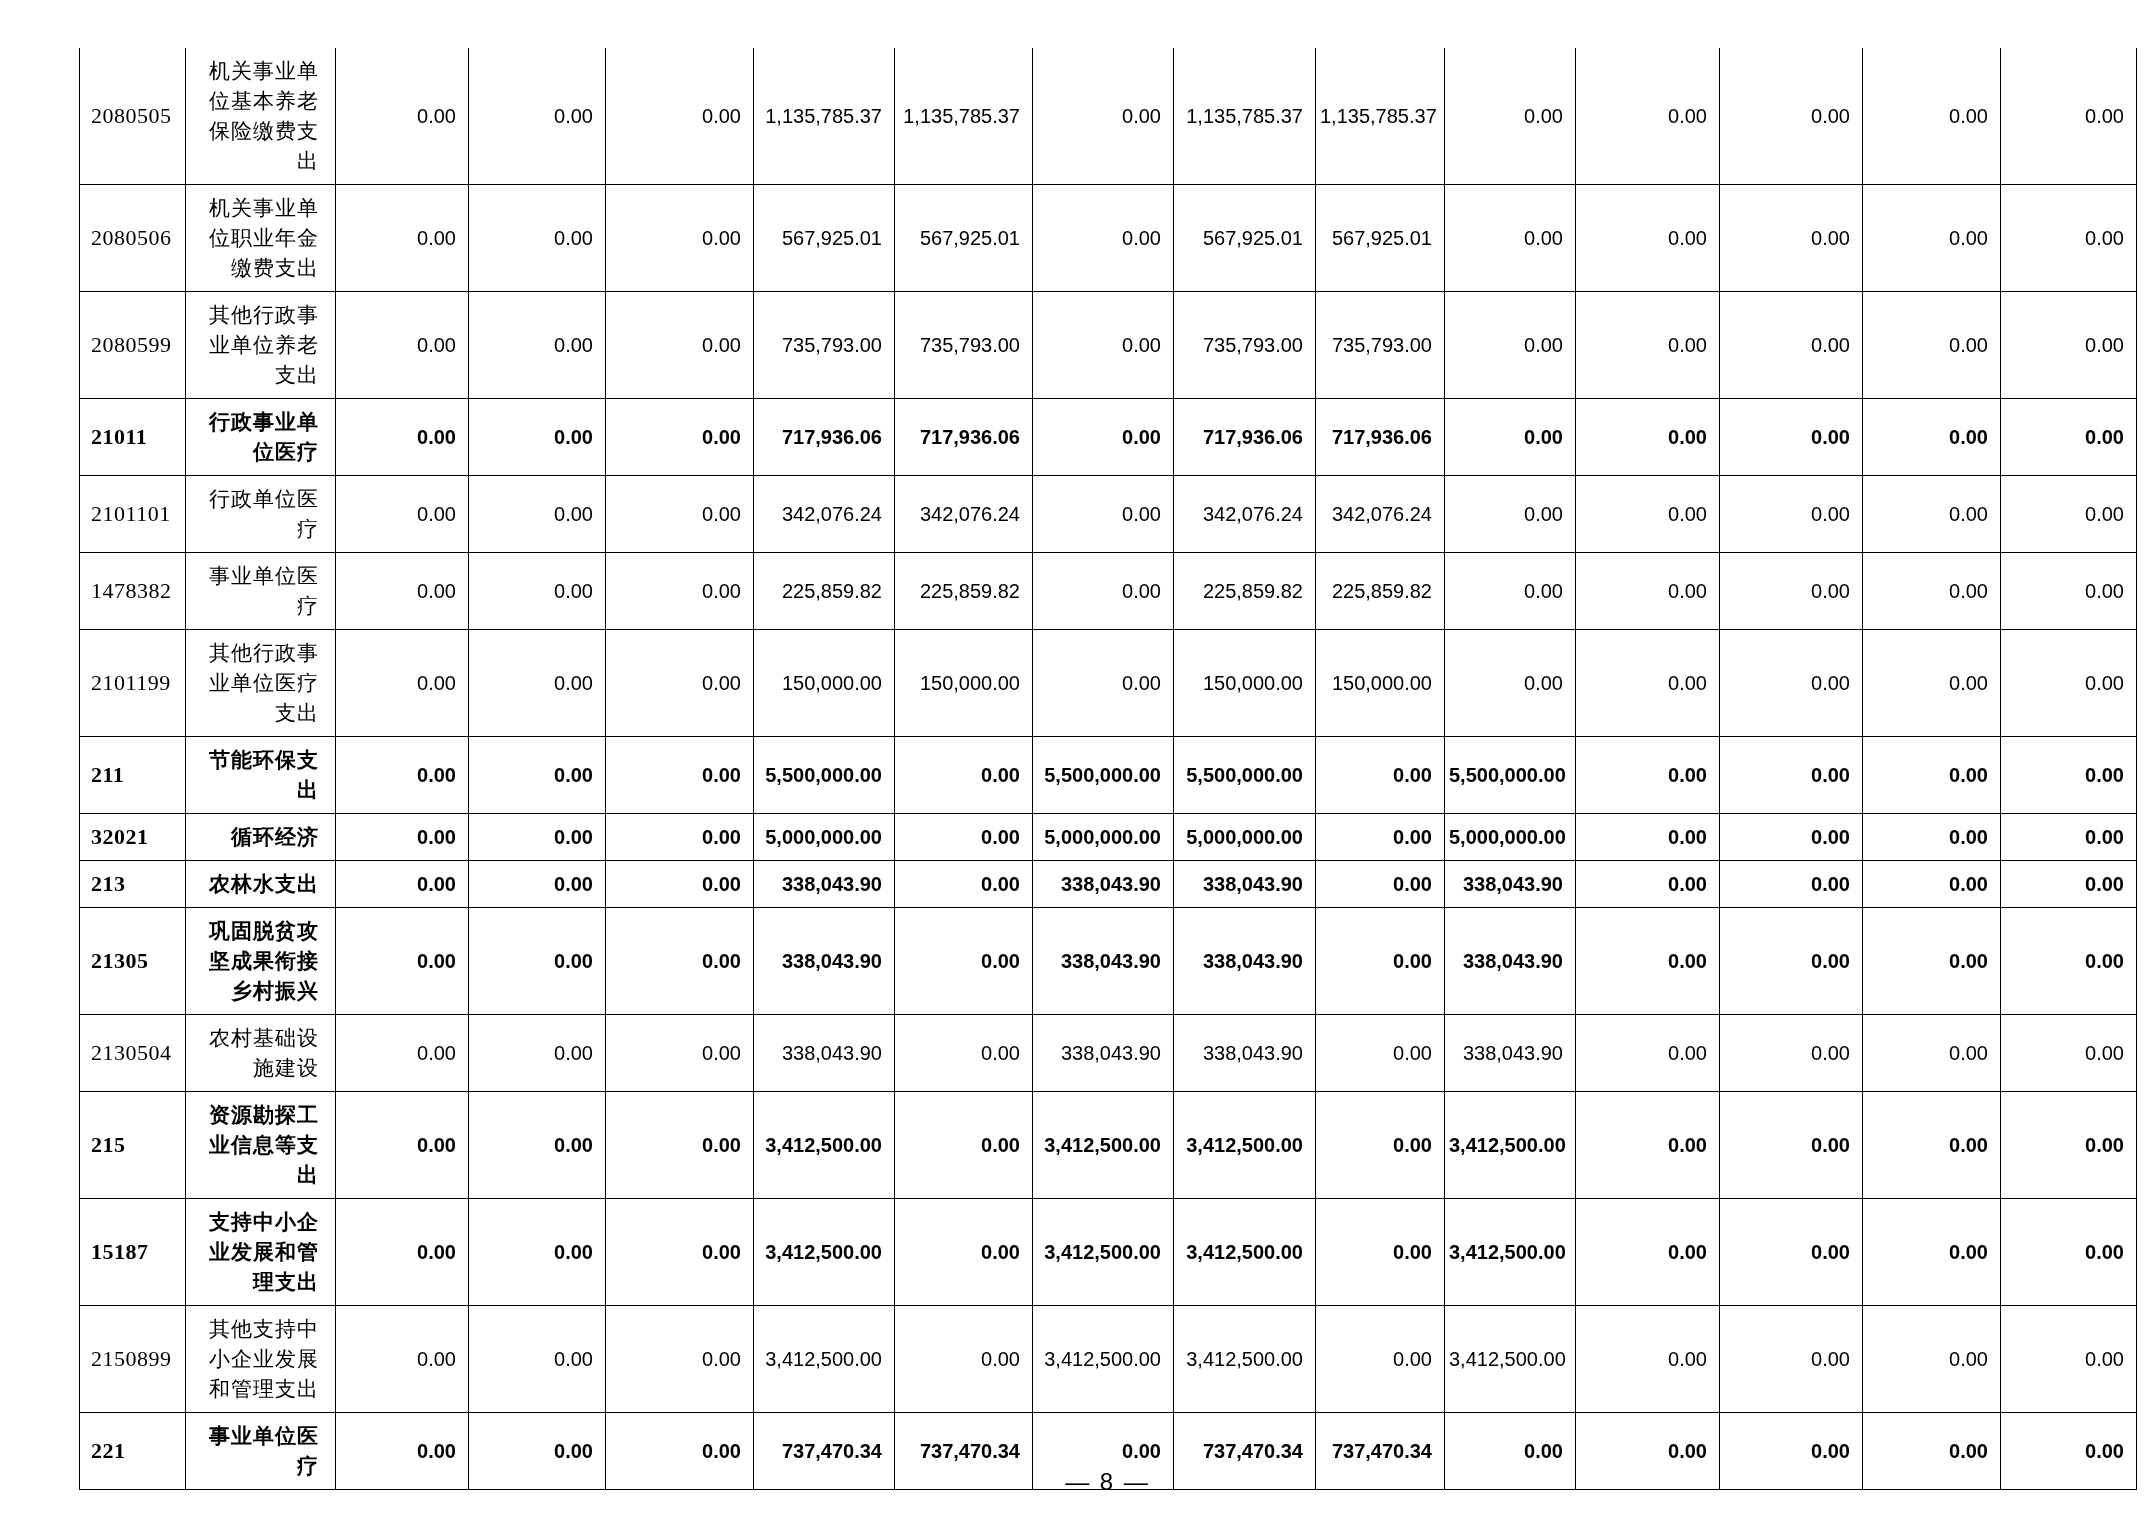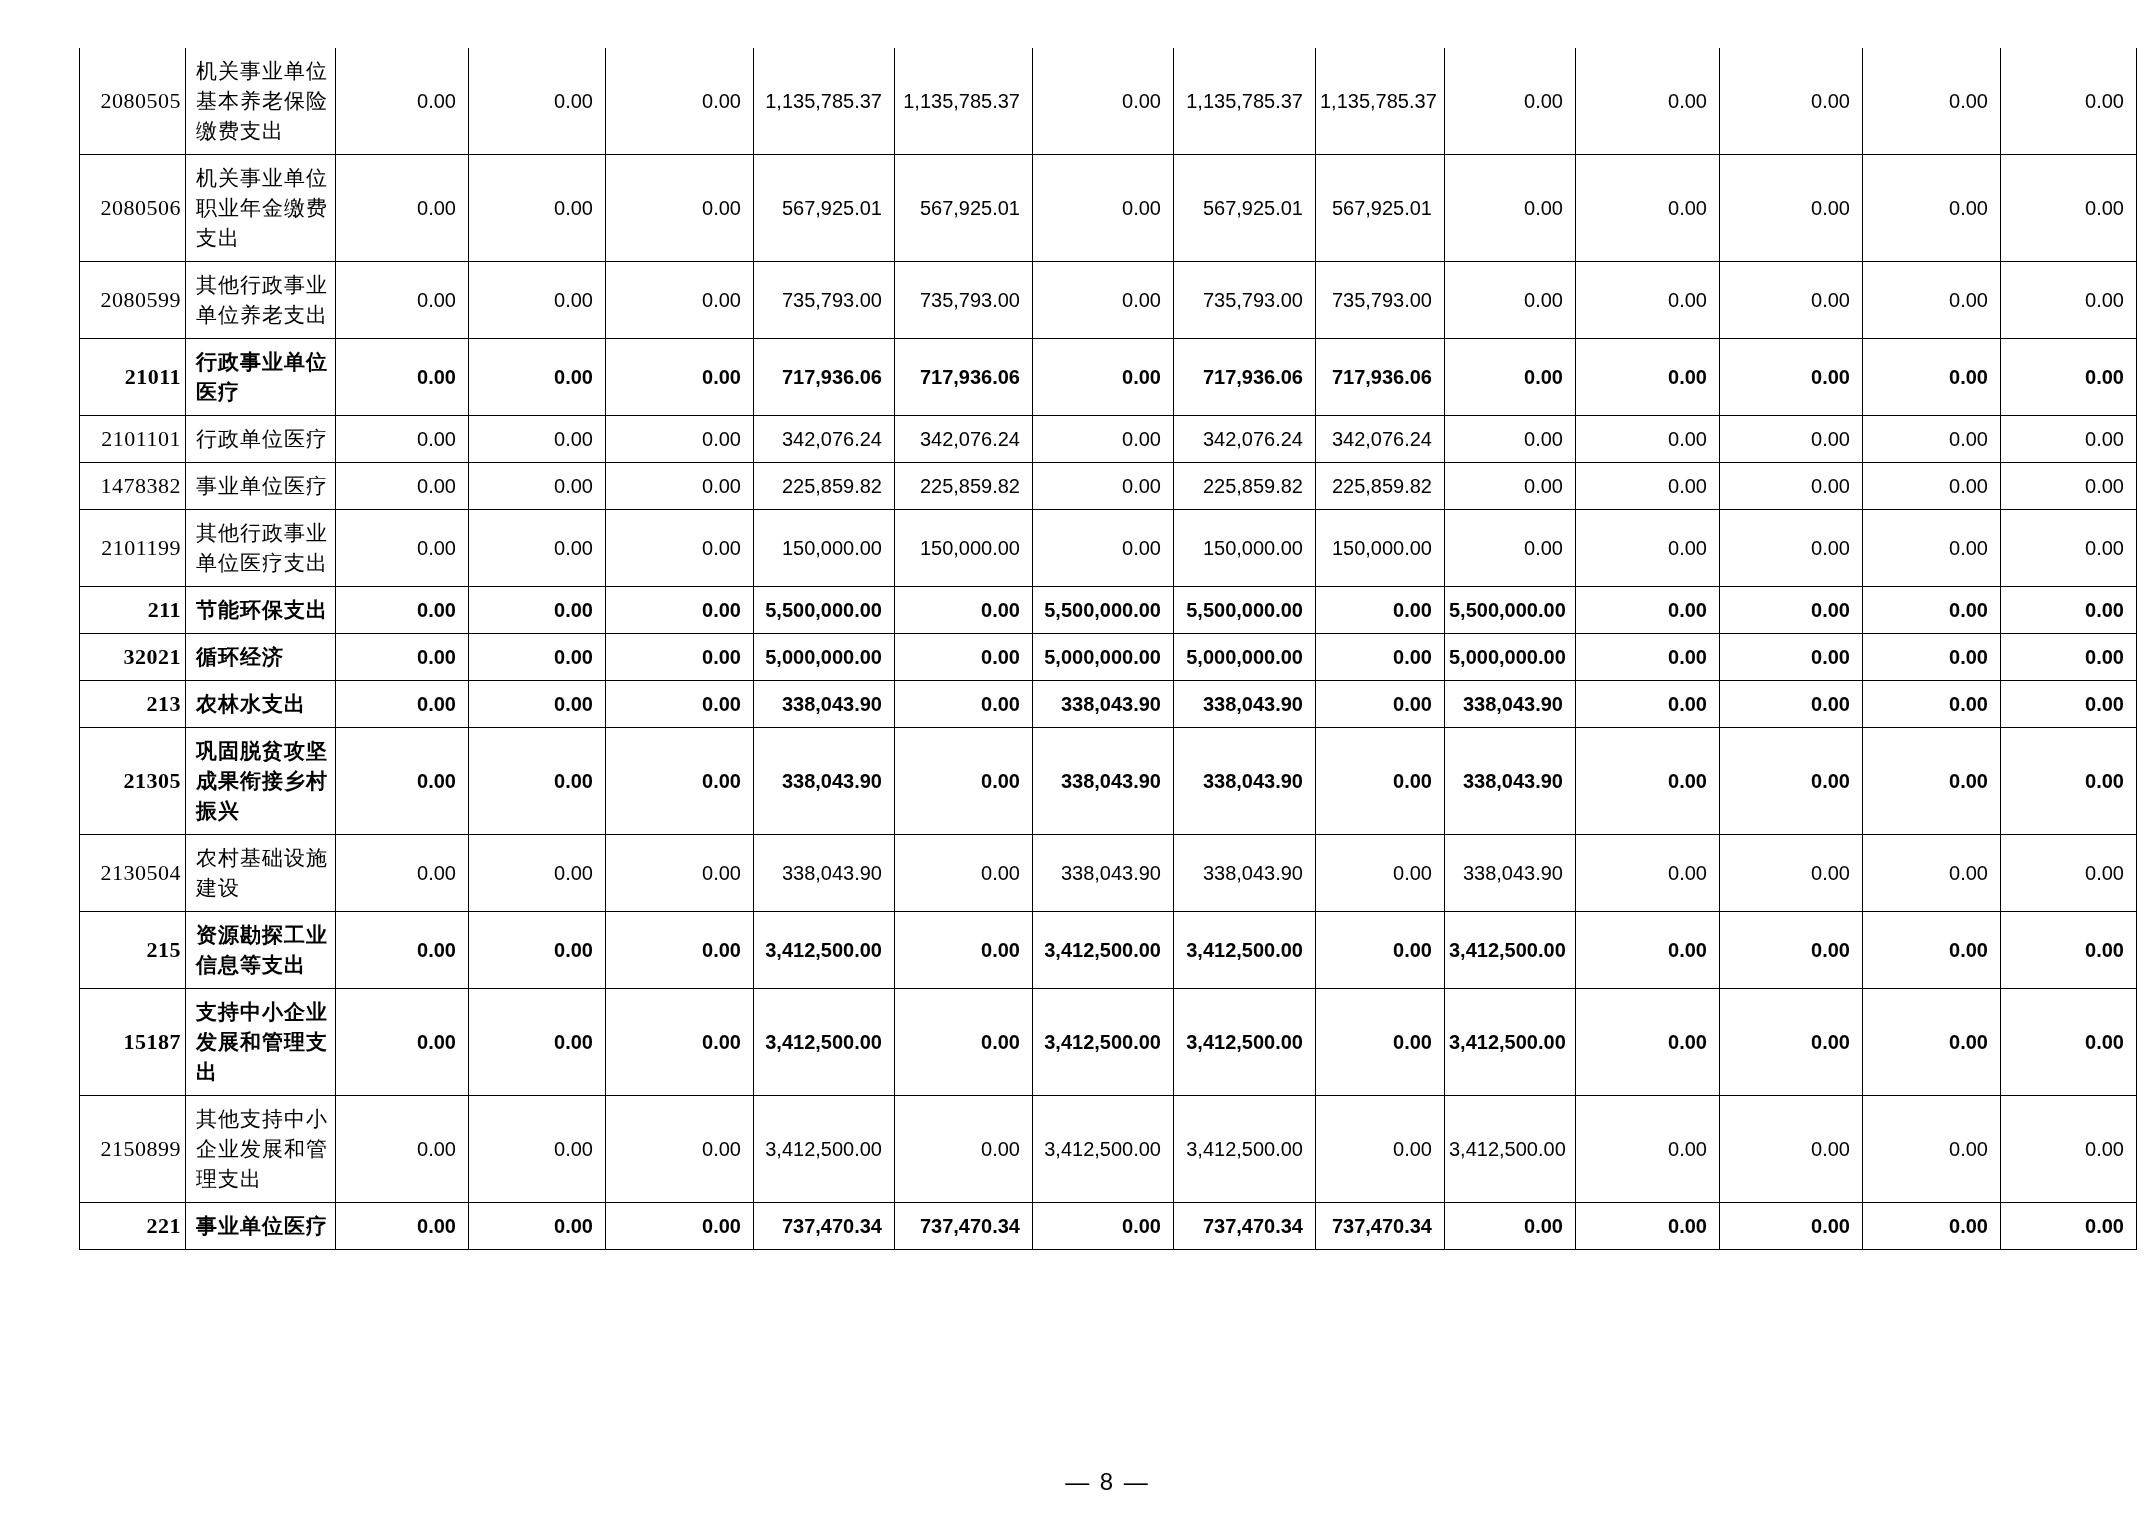--- a/index.html
+++ b/index.html
@@ -36,30 +36,30 @@
     overflow: hidden;
     background: #ffffff;
   }
   
   table.budget-table tr:first-child td {
     border-top: none;
   }
   td.code {
     font-family: "Liberation Serif", serif;
     font-size: 22px;
-    text-align: right;
+    text-align: left;
     padding: 8px 4px 8px 11px;
     letter-spacing: 0.5px;
   }
   td.name {
     font-family: "Liberation Serif", serif;
     font-size: 21px;
     line-height: 30px;
-    text-align: left;
-    padding: 8px 4px 8px 10px;
+    text-align: right;
+    padding: 8px 16px 8px 10px;
     letter-spacing: 1px;
     word-break: break-all;
   }
   td.val {
     font-family: "Liberation Sans", sans-serif;
     font-size: 20px;
     text-align: right;
     padding: 8px 12px 8px 4px;
     white-space: nowrap;
   }

